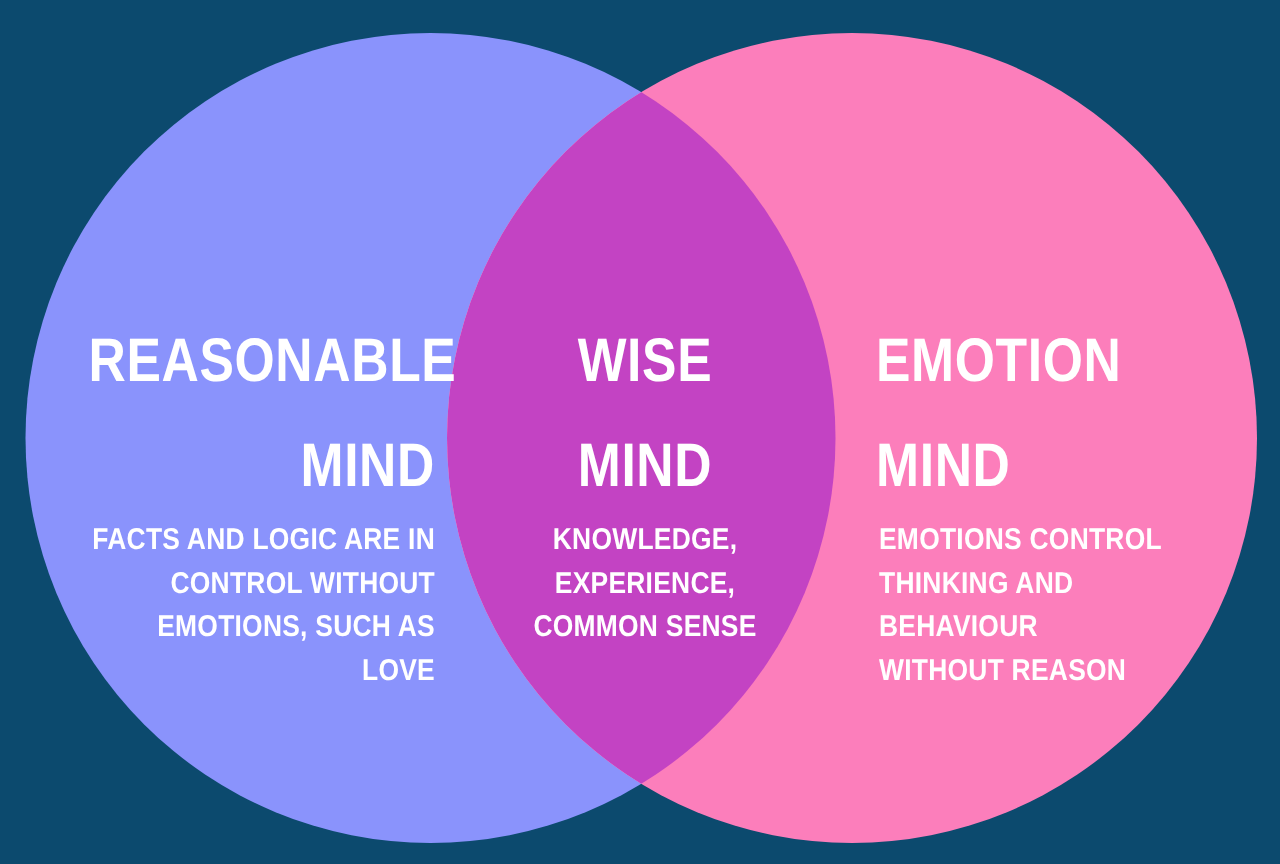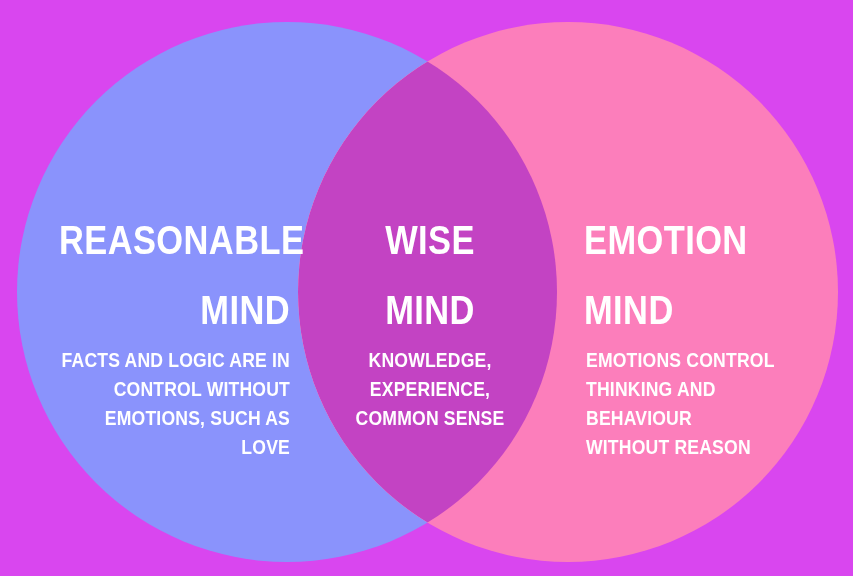--- a/index.html
+++ b/index.html
@@ -106,21 +106,21 @@
     transform-origin: 0% 50%;
   }
 
   .line {
     display: block;
   }
 </style>
 </head>
 <body style="background: rgb(255, 255, 255);">
 
-<div id="venn-stage" style="background: #d946ef;">
+<div id="venn-stage" style="background: #0c4a6e;">
 
   <svg id="venn-svg" viewBox="0 0 853 576">
     <defs>
       <clipPath id="clip-left-circle">
         <circle cx="287" cy="292" r="270"></circle>
       </clipPath>
       <clipPath id="clip-right-circle">
         <circle cx="568" cy="292" r="270"></circle>
       </clipPath>
     </defs>

